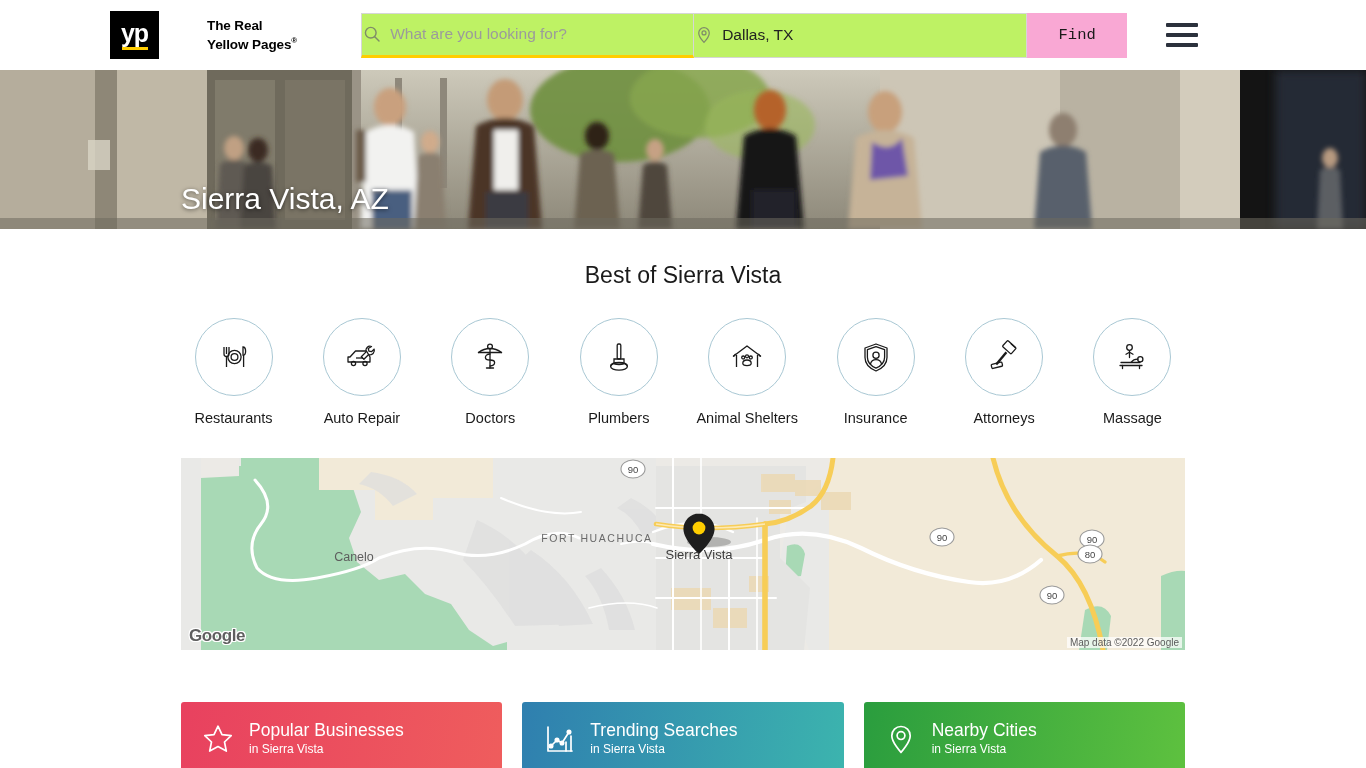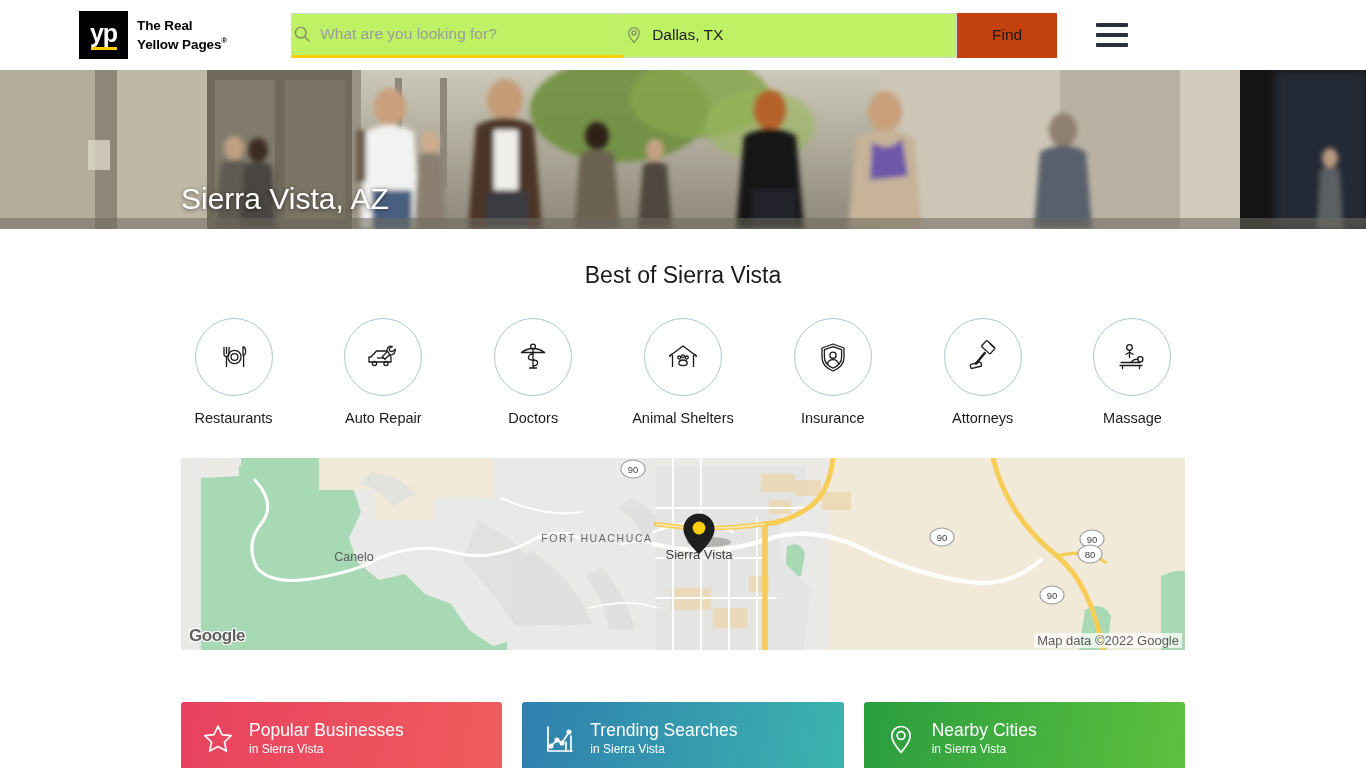--- a/index.html
+++ b/index.html
@@ -12,22 +12,23 @@
 
   
   .header {
     height: 70px; width: 100%;
     background: #ffffff;
     display: flex; align-items: center;
     position: relative;
   }
   .logo-wrap {
     display: flex; align-items: center;
-    margin-left: 79px;
+    margin-left: 110px;
     height: 48px;
+    gap: 39px;
   }
   .logo-mark {
     width: 49px; height: 48px;
     background: #000000;
     display: flex; flex-direction: column;
     align-items: center; justify-content: center;
     position: relative;
   }
   .logo-yp {
     color: #ffffff;
@@ -70,25 +71,25 @@
     border: none; outline: none;
     font-size: 15.5px;
     font-family: "Liberation Sans", sans-serif;
     color: #222222;
     width: 100%;
     background: transparent;
   }
   .field input::placeholder { color: #9b9b9b; }
   .find-btn {
     width: 100px;
-    background: #c2410c;
+    background: #f9a8d4;
     border: none;
     font-size: 15.5px;
     color: #1a1a1a;
-    font-family: Liberation Sans, sans-serif;
+    font-family: Liberation Mono, monospace;
     cursor: pointer;
   }
   .hamburger {
     margin-left: 39px;
     width: 32px; height: 24px;
     display: flex; flex-direction: column; justify-content: space-between;
     cursor: pointer;
   }
   .hamburger span { display: block; height: 4px; background: #2b313c; border-radius: 1px; }
 
@@ -153,21 +154,21 @@
     position: absolute; left: 8px; bottom: 4px;
     font-size: 17px; font-weight: bold;
     font-family: "Liberation Sans", sans-serif;
     color: #5f5f5f;
     text-shadow: -1px -1px 0 #fff, 1px -1px 0 #fff, -1px 1px 0 #fff, 1px 1px 0 #fff,
                   0 -1px 0 #fff, 0 1px 0 #fff, -1px 0 0 #fff, 1px 0 0 #fff;
     letter-spacing: -.4px;
   }
   .map-attr {
     position: absolute; right: 3px; bottom: 2px;
-    font-size: 13px; color: #5b5b5b;
+    font-size: 10px; color: #5b5b5b;
     background: rgba(255,255,255,.72);
     padding: 0 3px;
     text-align: right;
   }
 
   
   .cards {
     display: flex; gap: 20px;
     width: 1004px;
     margin: 52px auto 0 auto;
@@ -364,20 +365,33 @@
           <path d="M8.5 15.5c4-3 9-4 11.5-4s7.5 1 11.5 4"></path>
           <path d="M20 12v19"></path>
           <path d="M20 17c-3.2 0-4.6 2-4.6 3.4 0 1.6 1.8 2.6 4.6 2.6s4.6 1 4.6 2.6c0 1.5-1.4 3.4-4.6 3.4"></path>
           <path d="M16.5 31h7"></path>
         </g>
       </svg>
     </div>
     <div class="cat-label">Doctors</div>
   </div>
 
+  <div class="cat">
+    <div class="cat-circle">
+      <svg width="40" height="40" viewBox="0 0 40 40">
+        <g fill="none" stroke="#1a1a1a" stroke-width="1.3">
+          <rect x="18.2" y="7" width="3.6" height="15" rx="1.3"></rect>
+          <path d="M15 22h10v4c0 1-1.2 1.6-5 1.6s-5-.6-5-1.6z"></path>
+          <ellipse cx="20" cy="29.5" rx="8.4" ry="3.6"></ellipse>
+          <path d="M11.6 29.5c0-2.4 3.4-4 8.4-4s8.4 1.6 8.4 4"></path>
+        </g>
+      </svg>
+    </div>
+    <div class="cat-label">Plumbers</div>
+  </div>
 
   <div class="cat">
     <div class="cat-circle">
       <svg width="42" height="42" viewBox="0 0 42 42">
         <g fill="none" stroke="#1a1a1a" stroke-width="1.3" stroke-linejoin="round">
           <path d="M7 20.5L21 10l14 10.5"></path>
           <path d="M10.5 19v12"></path>
             <path d="M31.5 19v12"></path>
           <path d="M7.5 20.5l2.2-2.6"></path>
             <path d="M34.5 20.5l-2.2-2.6"></path>

